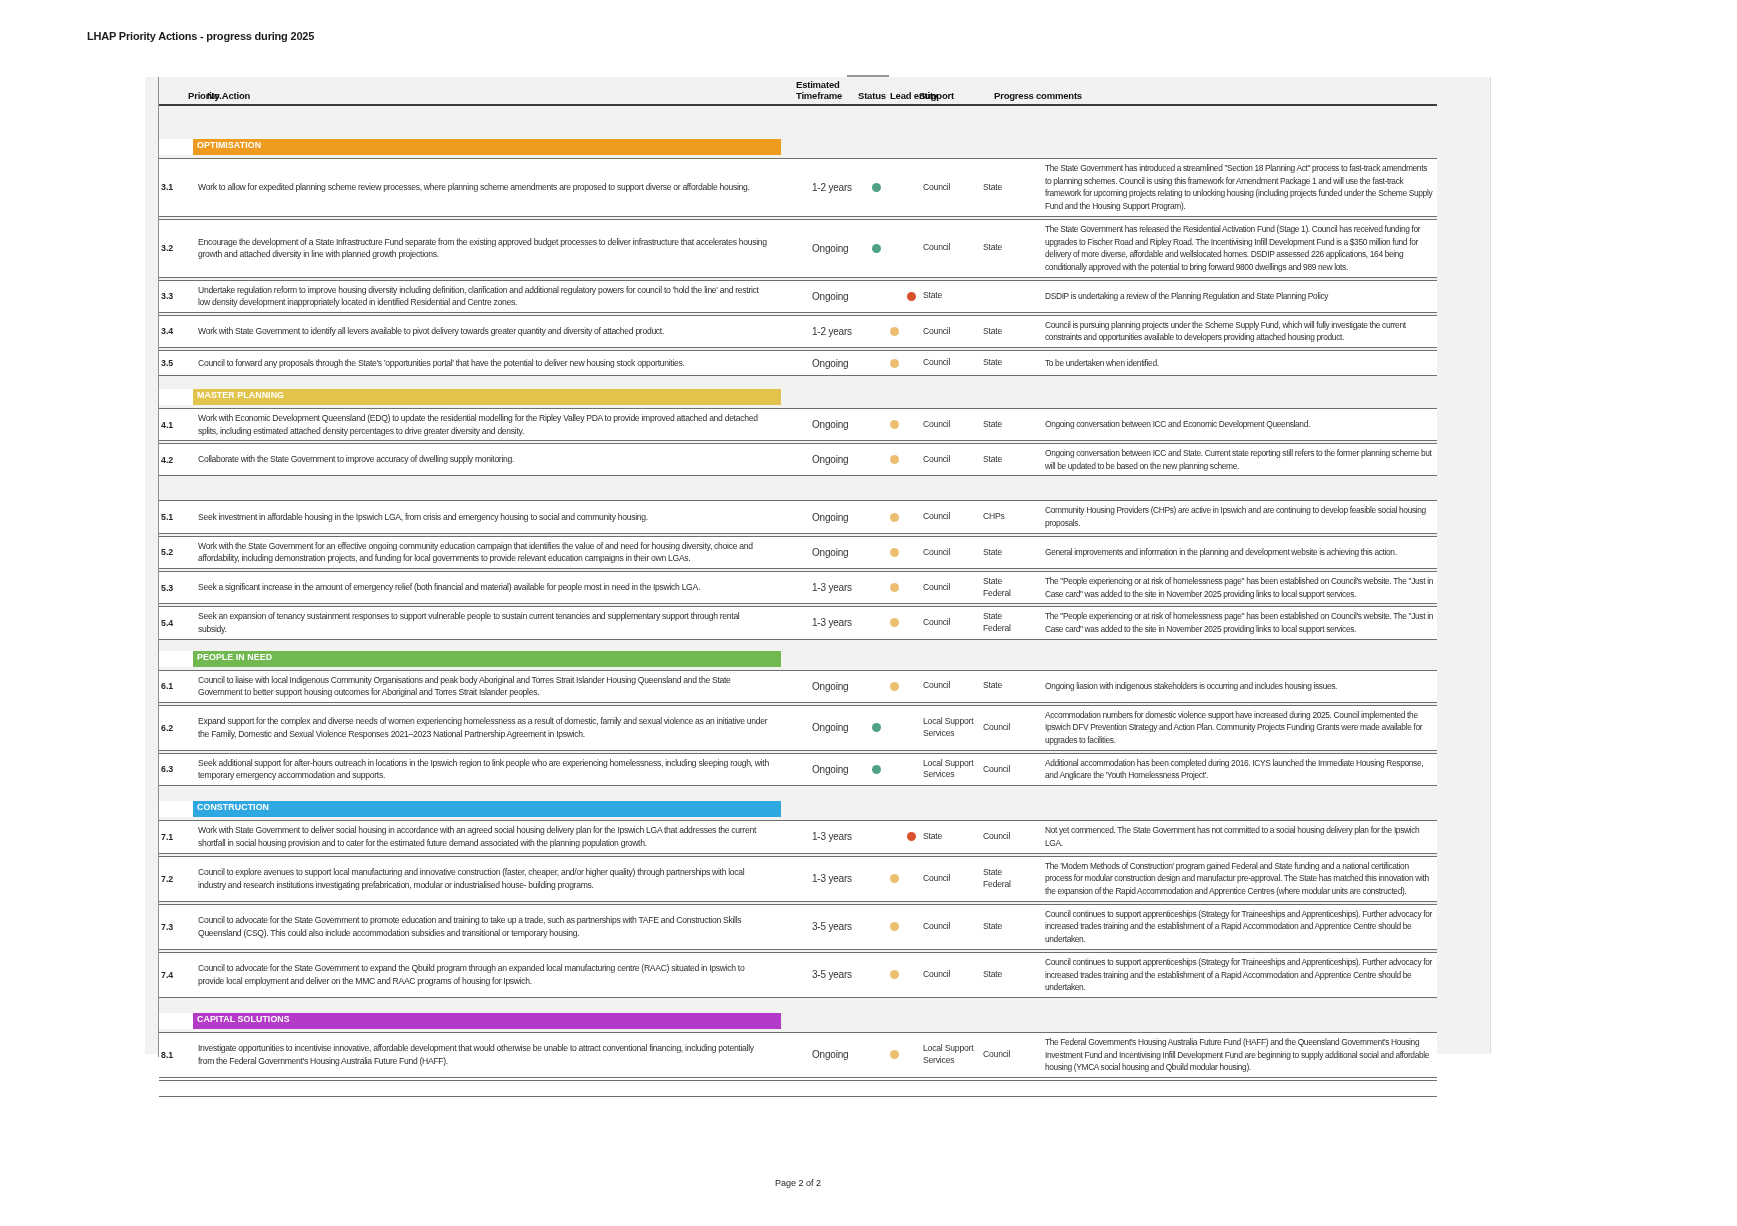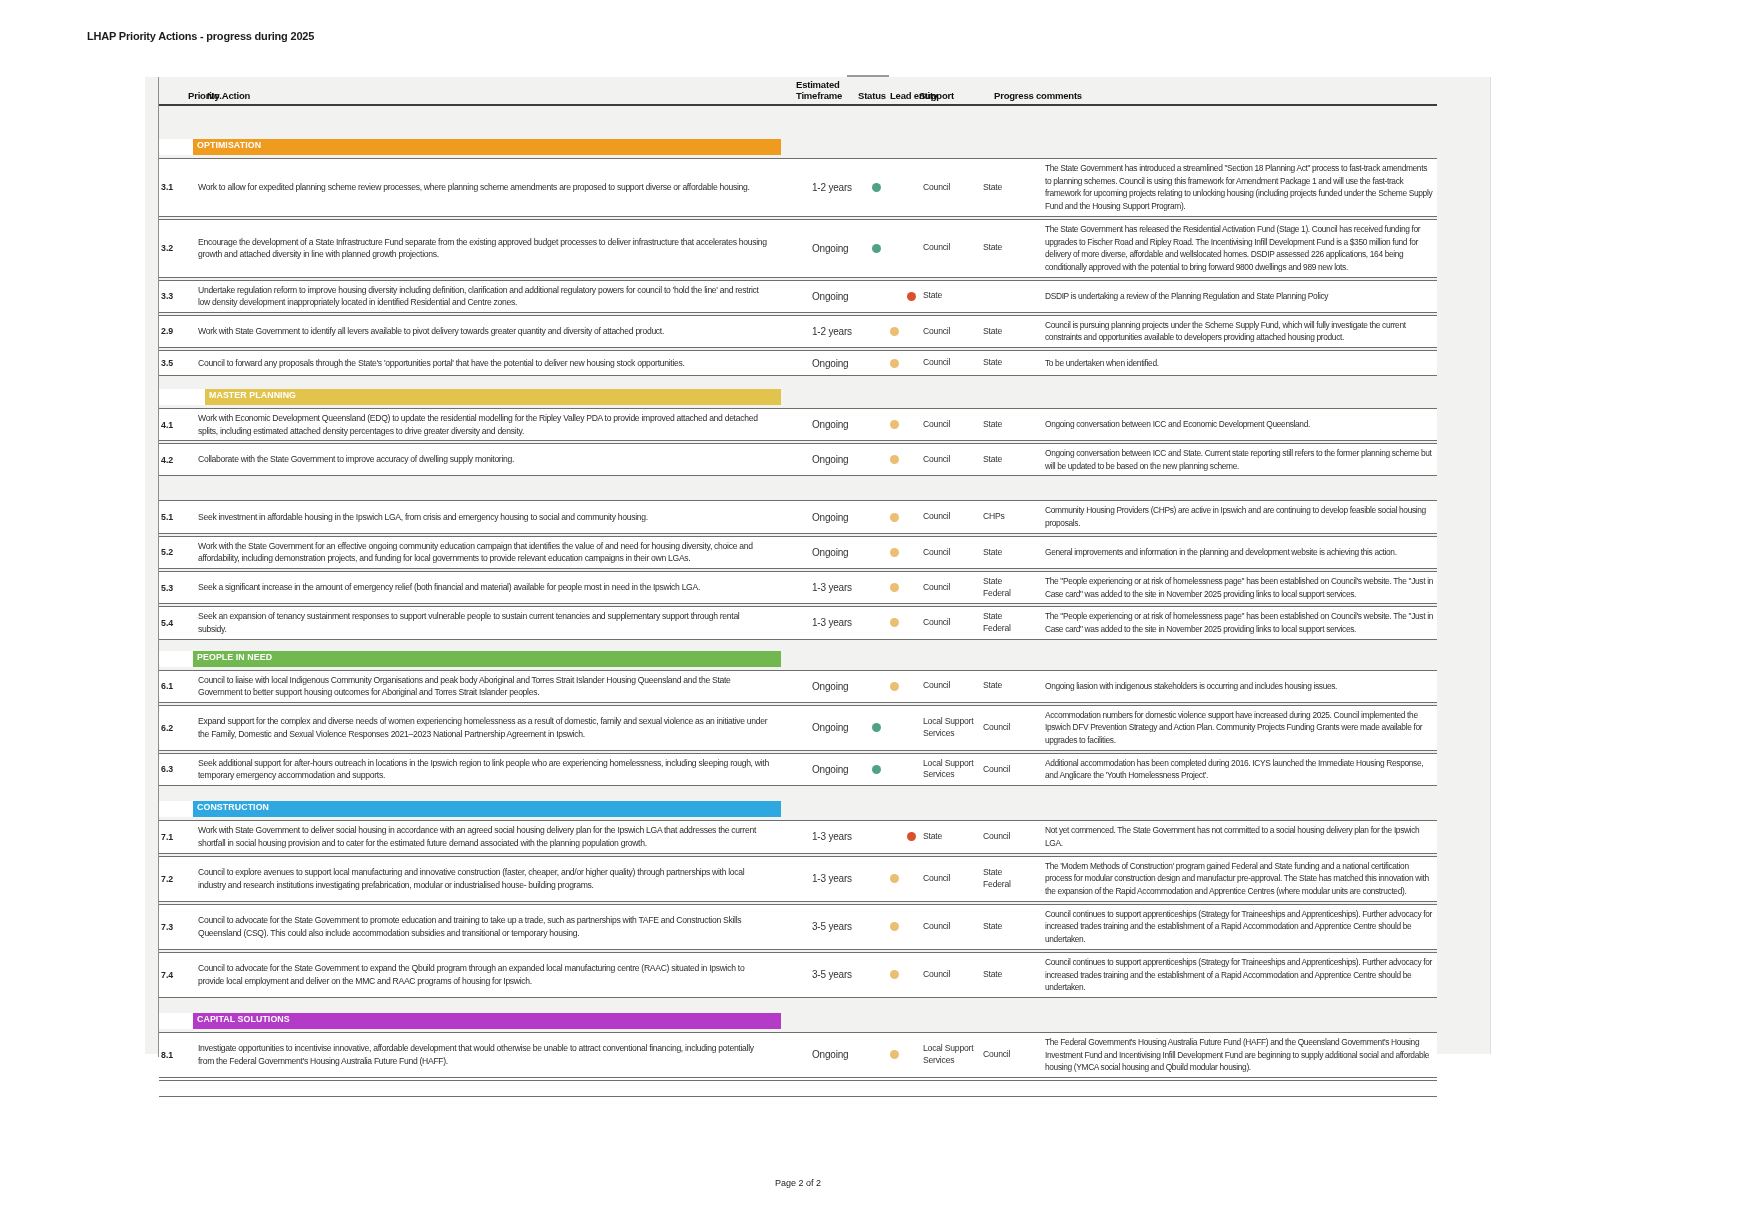--- a/index.html
+++ b/index.html
@@ -115,21 +115,21 @@
           <div class="c action">Undertake regulation reform to improve housing diversity including definition, clarification and additional regulatory powers for council to 'hold the line' and restrict low density development inappropriately located in identified Residential and Centre zones.</div>
           <div class="c tf">Ongoing</div>
           <div class="c st">
             <div class="dot pos-red" style="background: rgb(216, 80, 44);"></div>
           </div>
           <div class="c lead">State</div>
           <div class="c sup"></div>
           <div class="c com">DSDIP is undertaking a review of the Planning Regulation and State Planning Policy</div>
         </div>
         <div class="row">
-          <div class="c no">2.9</div>
+          <div class="c no">3.4</div>
           <div class="c action">Work with State Government to identify all levers available to pivot delivery towards greater quantity and diversity of attached product.</div>
           <div class="c tf">1-2 years</div>
           <div class="c st">
             <div class="dot pos-amber" style="background: rgb(235, 190, 114);"></div>
           </div>
           <div class="c lead">Council</div>
           <div class="c sup">State</div>
           <div class="c com">Council is pursuing planning projects under the Scheme Supply Fund, which will fully investigate the current constraints and opportunities available to developers providing attached housing product.</div>
         </div>
         <div class="row">
@@ -141,21 +141,21 @@
           </div>
           <div class="c lead">Council</div>
           <div class="c sup">State</div>
           <div class="c com">To be undertaken when identified.</div>
         </div>
       </div>
       <div class="section">
         <div class="bandrow">
           <div class="wcell"></div>
           <div class="wcell">
-            <div class="band" style="background: rgb(226, 196, 76); margin-left: 12px;">MASTER PLANNING</div>
+            <div class="band" style="background: rgb(226, 196, 76);">MASTER PLANNING</div>
           </div>
           <div></div>
         </div>
         <div class="row">
           <div class="c no">4.1</div>
           <div class="c action">Work with Economic Development Queensland (EDQ) to update the residential modelling for the Ripley Valley PDA to provide improved attached and detached splits, including estimated attached density percentages to drive greater diversity and density.</div>
           <div class="c tf">Ongoing</div>
           <div class="c st">
             <div class="dot pos-amber" style="background: rgb(235, 190, 114);"></div>
           </div>

